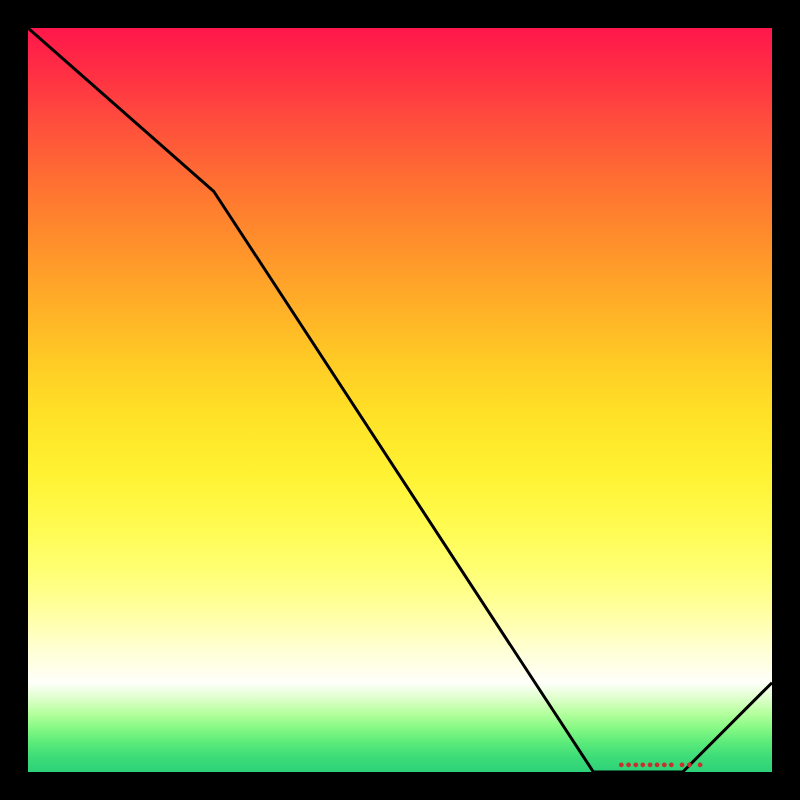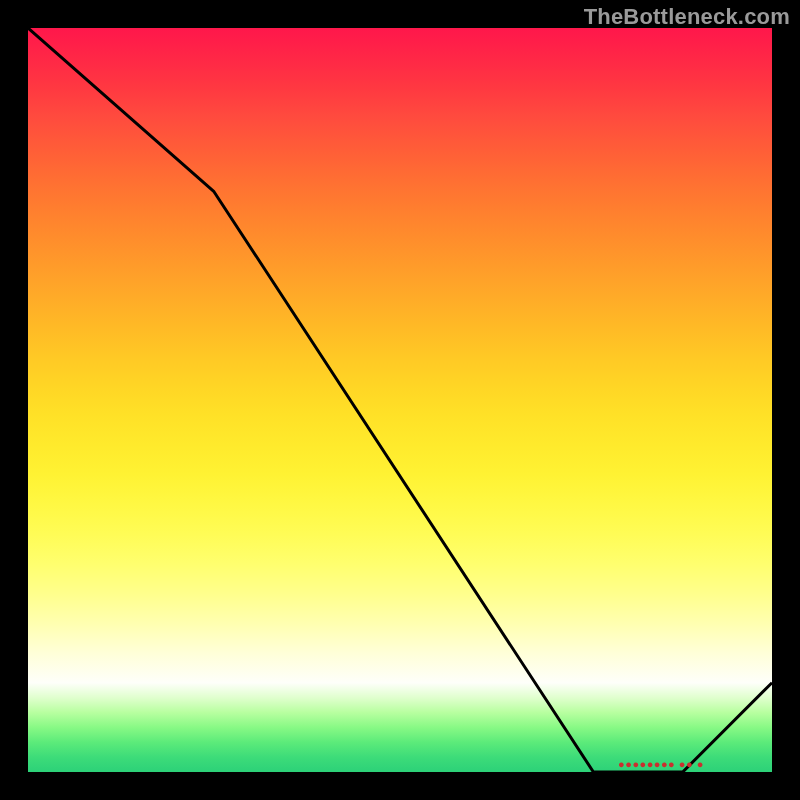--- a/index.html
+++ b/index.html
@@ -78,14 +78,13 @@
 </head>
 <body>
 
 <div class="stage">
   <div class="plot-area">
     <svg class="line-layer" viewBox="0 0 744 744" preserveAspectRatio="none">
       <path d="M0.0 0.0 L186.0 163.7 L565.4 744.0 L654.7 744.0 L744.0 654.7" fill="none" stroke="#000" stroke-width="3" stroke-linejoin="round"></path>
       <text x="590.1" y="740.0" fill="#ca2f2f" font-family="Arial" font-size="11" font-weight="700" letter-spacing="0.5">●●●●●●●● ●● ●</text>
     </svg>
   </div>
-  <div class="watermark">TheBottleneck.com</div>
 </div>
 
 </body></html>

